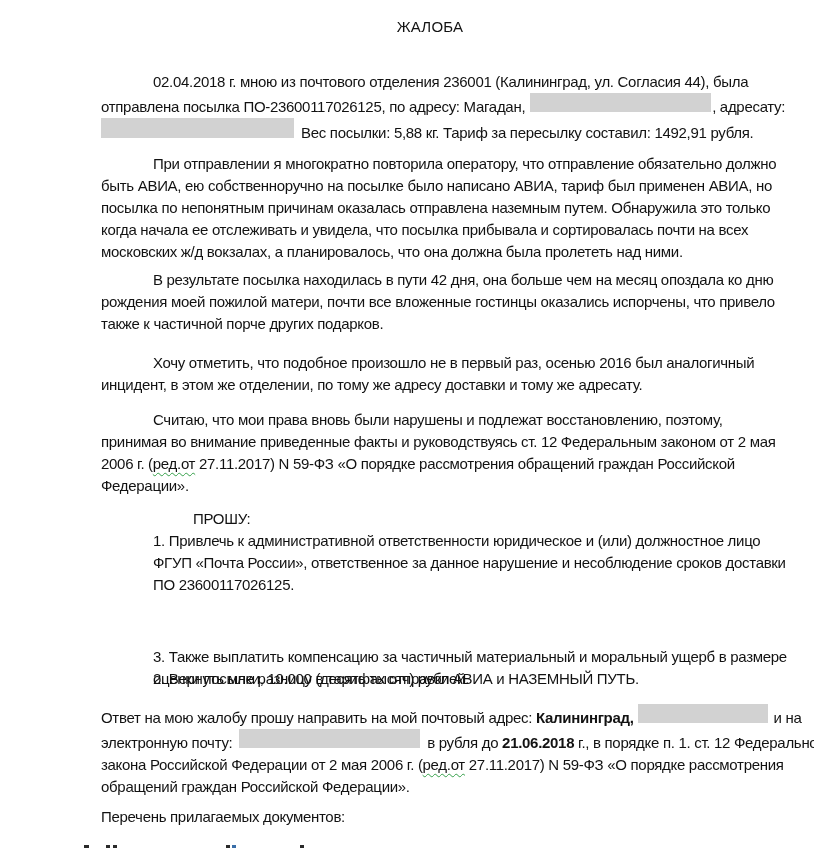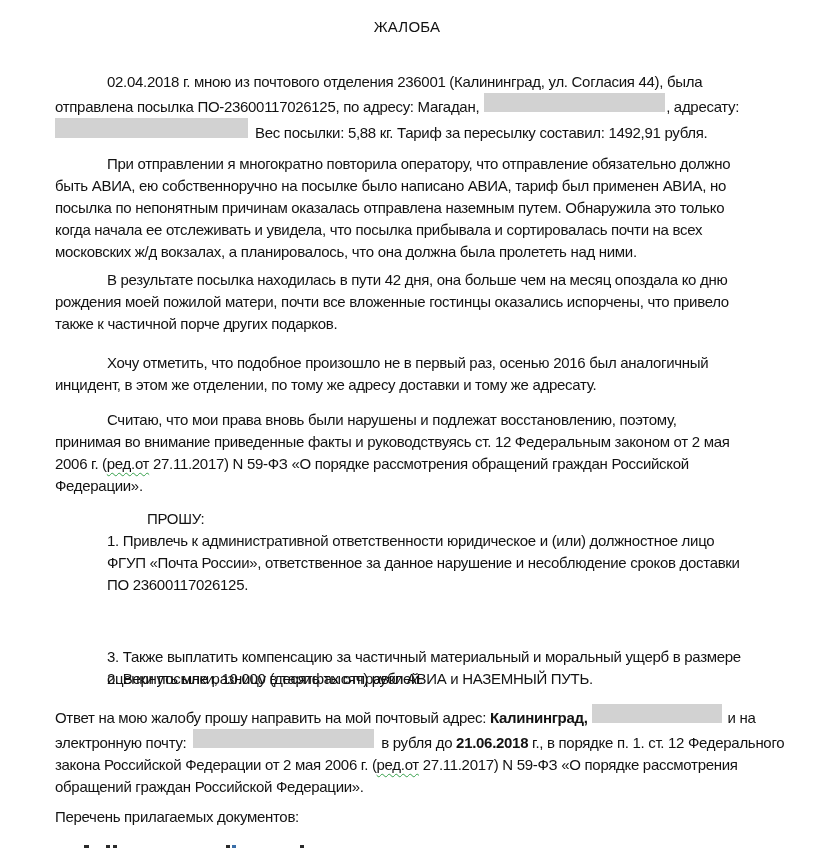--- a/index.html
+++ b/index.html
@@ -13,20 +13,21 @@
     color: #121212;
   }
   .para {
     position: absolute;
     left: 55px;
     width: 750px;
     font-size: 15px;
     line-height: 22px;
     letter-spacing: -0.3px;
     white-space: pre-line;
+    padding-left: 46px;
   }
   .indent { text-indent: 52px; }
   .req { left: 107px; width: 695px; }
   .title {
     position: absolute;
     top: 16px;
     left: 0;
     right: 0;
     text-align: center;
     font-size: 15px;

